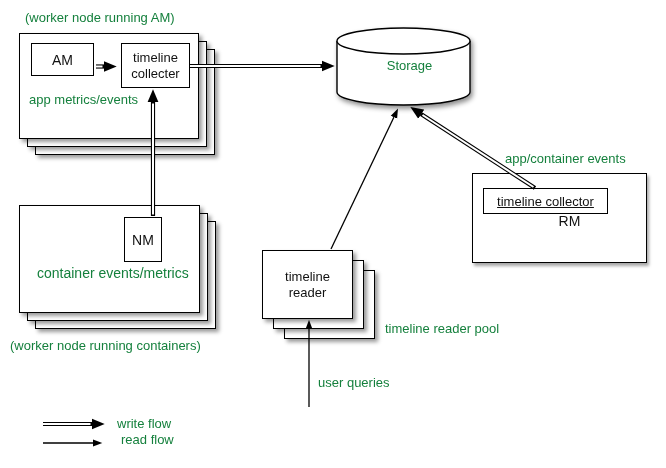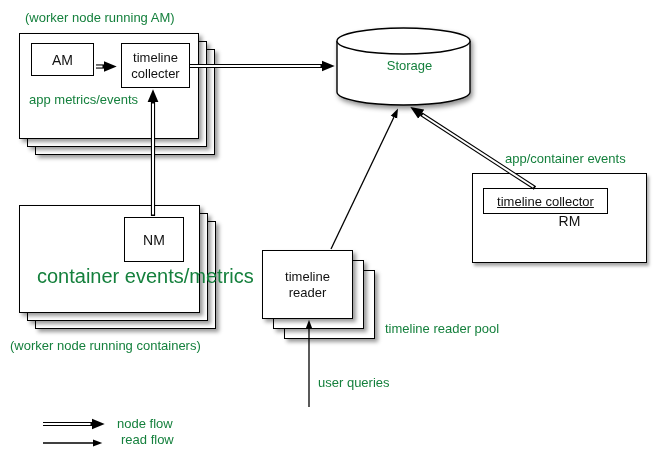--- a/index.html
+++ b/index.html
@@ -6,40 +6,40 @@
   body{width:666px;height:468px;font-family:"Liberation Sans","DejaVu Sans",sans-serif;color:#111;}
   #canvas{position:relative;width:666px;height:468px;background:#fff;overflow:hidden;}
   .layer{position:absolute;background:#fff;border:1.3px solid #000;box-sizing:border-box;
          box-shadow:3px 3px 4px rgba(0,0,0,0.40);}
   .plain-box{position:absolute;background:#fff;border:1.4px solid #000;box-sizing:border-box;}
   .inner{position:absolute;background:#fff;border:1.3px solid #000;box-sizing:border-box;
          display:flex;align-items:center;justify-content:center;text-align:center;z-index:6;}
   .lbl{position:absolute;white-space:nowrap;z-index:10;color:#15803d;}
   .multiline{white-space:pre-line;line-height:1.18;}
   .fs13{font-size:13px;}
-  .fs14{font-size:20px;}
+  .fs14{font-size:14px;}
   #arrow-svg{position:absolute;left:0;top:0;z-index:20;pointer-events:none;}
   .above-svg{z-index:30;}
   
   #am-stack-l3{left:35px;top:49px;width:180px;height:106px;}
   #am-stack-l2{left:27px;top:41px;width:180px;height:106px;}
   #am-stack-front{left:19px;top:33px;width:180px;height:106px;z-index:4;}
   #am-box{left:31px;top:43px;width:63px;height:33px;font-size:14px;}
   #collecter-box{left:121px;top:43px;width:69px;height:45px;font-size:13px;}
   #caption-worker-am{left:25px;top:10px;}
   #app-metrics-note{left:29px;top:92px;}
   #storage-label{left:337px;top:58px;width:133px;text-align:center;position:absolute;margin-left:6px;}
   #rm-box{left:472px;top:173px;width:175px;height:90px;box-shadow:2px 3px 3px rgba(0,0,0,0.35);z-index:4;}
   #rm-collector-box{left:483px;top:188px;width:125px;height:26px;font-size:13px;text-decoration:underline;}
   #rm-label{left:472px;top:213px;width:195px;text-align:center;white-space:nowrap;position:absolute;z-index:10;font-size:14px;}
   #app-container-note{left:505px;top:151px;}
   #nm-stack-l3{left:35px;top:221px;width:181px;height:108px;}
   #nm-stack-l2{left:27px;top:213px;width:181px;height:108px;}
   #nm-stack-front{left:19px;top:205px;width:181px;height:108px;z-index:4;}
-  #nm-box{left:124px;top:217px;width:60px;height:45px;font-size:14px;}
+  #nm-box{left:124px;top:217px;width:38px;height:45px;font-size:14px;}
   #container-note{left:37px;top:265px;}
   #caption-containers{left:10px;top:338px;}
   #reader-stack-l3{left:284px;top:270px;width:91px;height:69px;}
   #reader-stack-l2{left:273px;top:260px;width:91px;height:69px;}
   #reader-front{left:262px;top:250px;width:91px;height:69px;z-index:4;
                 display:flex;align-items:center;justify-content:center;text-align:center;font-size:13px;}
   #reader-pool-note{left:385px;top:321px;}
   #user-queries-note{left:318px;top:375px;}
   #legend-write-label{left:117px;top:416px;}
   #legend-read-label{left:121px;top:432px;}
@@ -80,21 +80,21 @@
 
   <div class="layer" id="reader-stack-l3"></div>
   <div class="layer" id="reader-stack-l2"></div>
   <div class="layer" id="reader-front">
     <span class="multiline">timeline
 reader</span>
   </div>
   <div class="lbl fs13" id="reader-pool-note">timeline reader pool</div>
   <div class="lbl fs13" id="user-queries-note">user queries</div>
 
-  <div class="lbl fs13" id="legend-write-label">node flow</div>
+  <div class="lbl fs13" id="legend-write-label">write flow</div>
   <div class="lbl fs13" id="legend-read-label">read flow</div>
 
   <div class="lbl fs13 above-svg" id="storage-label">Storage</div>
 
   <svg id="arrow-svg" width="666" height="468" viewBox="0 0 666 468">
     <defs>
       <marker id="mw" markerWidth="13.5" markerHeight="12" refX="0.3" refY="6" orient="auto" markerUnits="userSpaceOnUse">
         <path d="M0,0.5 L13,6 L0,11.5 Z" fill="#000"></path>
       </marker>
       <marker id="mr" markerWidth="10" markerHeight="9" refX="0.2" refY="4.5" orient="auto" markerUnits="userSpaceOnUse">

